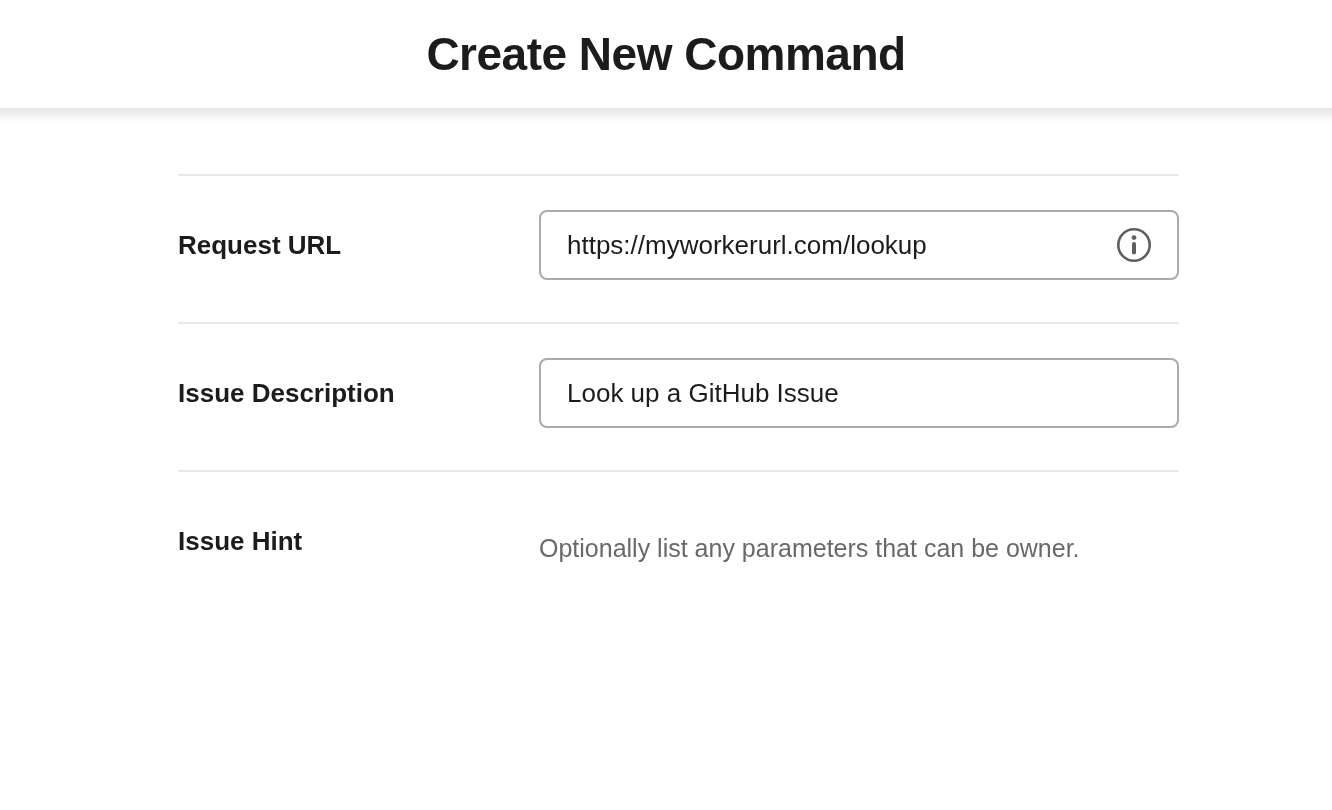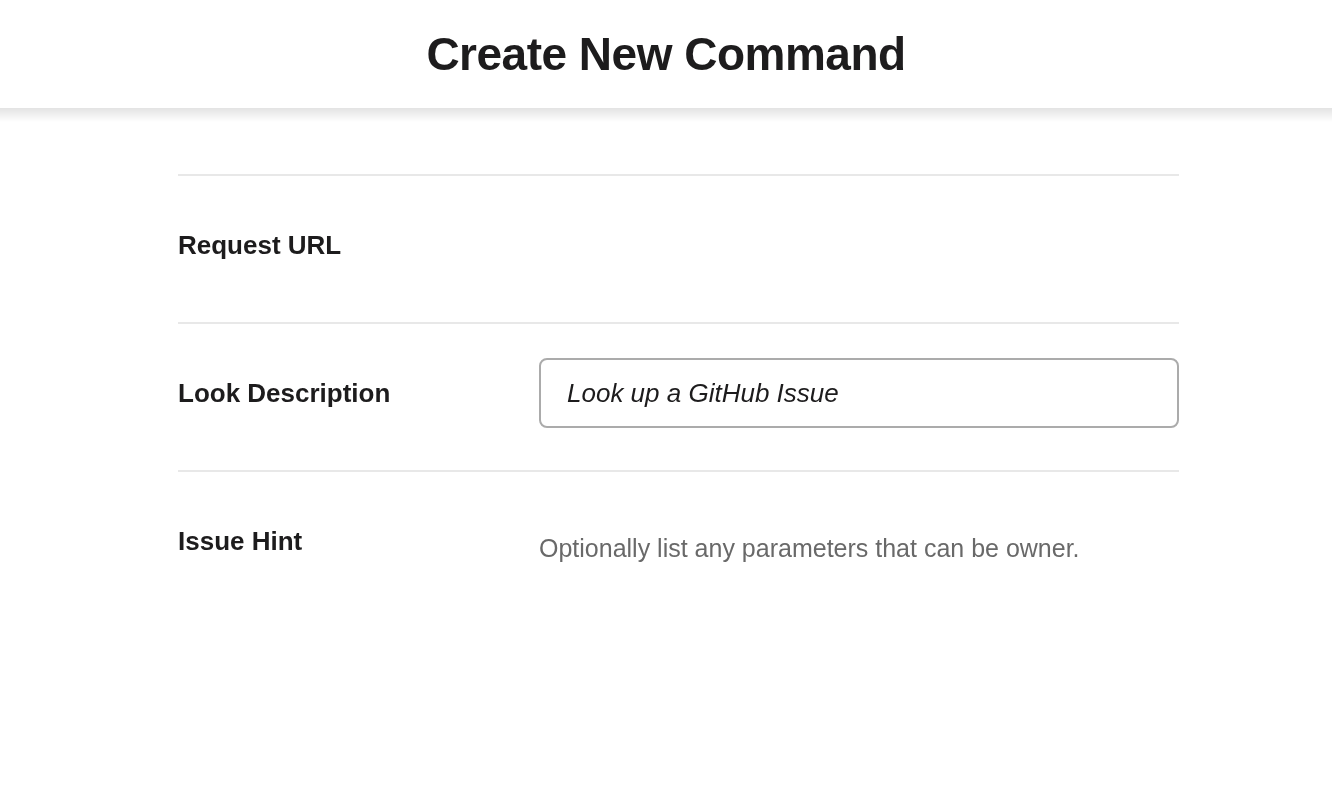--- a/index.html
+++ b/index.html
@@ -64,21 +64,21 @@
     height: 70px;
     border: 2px solid #ababab;
     border-radius: 8px;
     background: #ffffff;
     padding: 0 70px 0 26px;
     font-family: "Liberation Sans", "DejaVu Sans", sans-serif;
     font-size: 26px;
     color: #1d1c1d;
     outline: none;
   }
-  .input-wrap.no-icon .text-input { padding-right: 8px; font-style: italic; }
+  .input-wrap.no-icon .text-input { padding-right: 8px; }
   .info-btn {
     position: absolute;
     right: 27px;
     top: 17px;
     width: 36px;
     height: 36px;
     display: block;
     cursor: pointer;
     line-height: 0;
   }
@@ -93,24 +93,36 @@
 
 <header class="page-header">
   <h1 class="page-title">Create New Command</h1>
 </header>
 
 <main class="form">
 
 
   <div class="row">
     <div class="field-label">Request URL</div>
+    <div class="field-col">
+      <div class="input-wrap">
+        <input type="text" class="text-input" value="https://myworkerurl.com/lookup" style="">
+        <span class="info-btn">
+          <svg width="36" height="36" viewBox="0 0 36 36">
+            <circle cx="18" cy="18" r="15.7" fill="none" stroke="#5f5f5f" stroke-width="2.6"></circle>
+            <circle cx="18" cy="10.6" r="2.4" fill="#5f5f5f"></circle>
+            <rect x="16" y="15" width="4" height="12.4" rx="2" fill="#5f5f5f"></rect>
+          </svg>
+        </span>
+      </div>
+    </div>
   </div>
 
   <div class="row">
-    <div class="field-label">Look Description</div>
+    <div class="field-label">Issue Description</div>
     <div class="field-col">
       <div class="input-wrap no-icon">
         <input type="text" class="text-input" value="Look up a GitHub Issue" style="">
       </div>
     </div>
   </div>
 
   <div class="row">
     <div class="field-label">Issue Hint</div>
     <div class="field-col">

